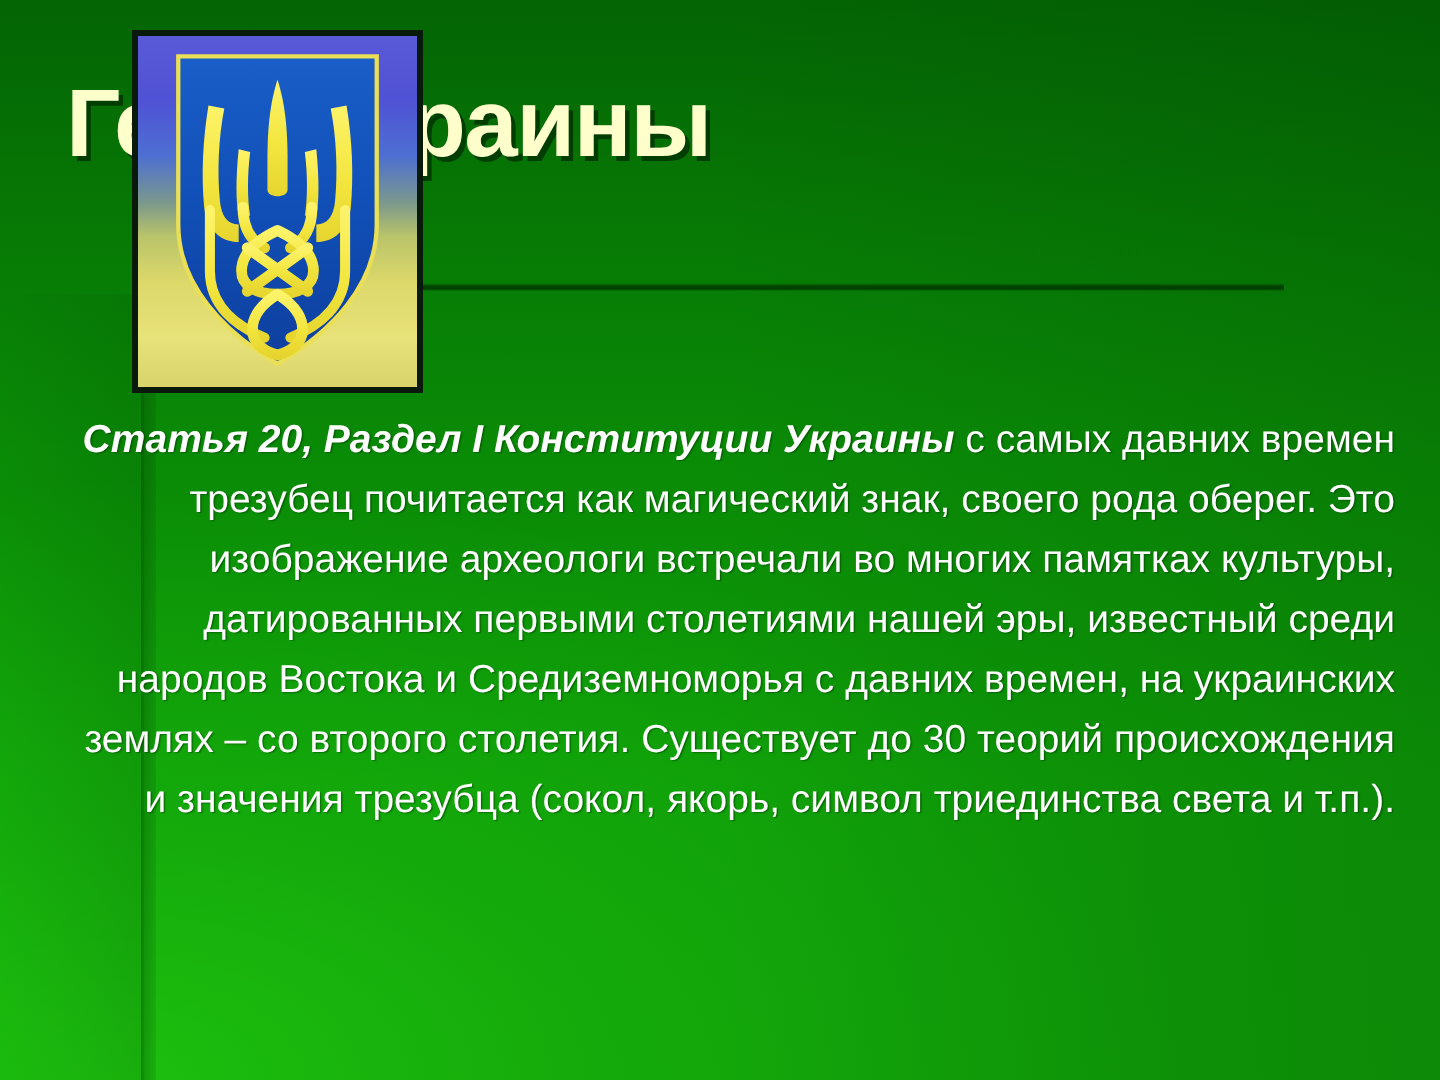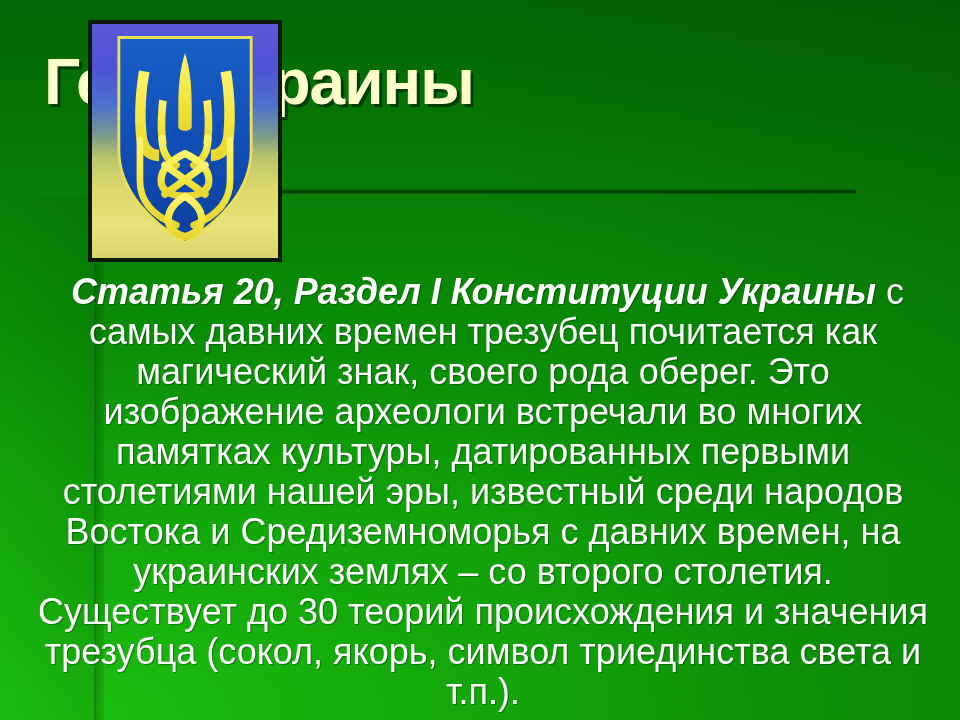--- a/index.html
+++ b/index.html
@@ -78,23 +78,23 @@
   }
   #emblem svg { display:block; width:100%; height:100%; }
 
   
   #body-text {
     position:absolute;
     left:36px; top:272px;
     width:894px;
     z-index:3;
     color:#FFFFFF;
-    font-size:36px;
+    font-size:26px;
     line-height:40px;
-    text-align:center;
+    text-align:right;
     text-shadow:1px 1px 1px rgba(0,45,0,0.45);
   }
   #body-text .lead {
     font-weight:bold;
     font-style:italic;
     padding-left:9px;
   }
 </style>
 </head>
 <body>

